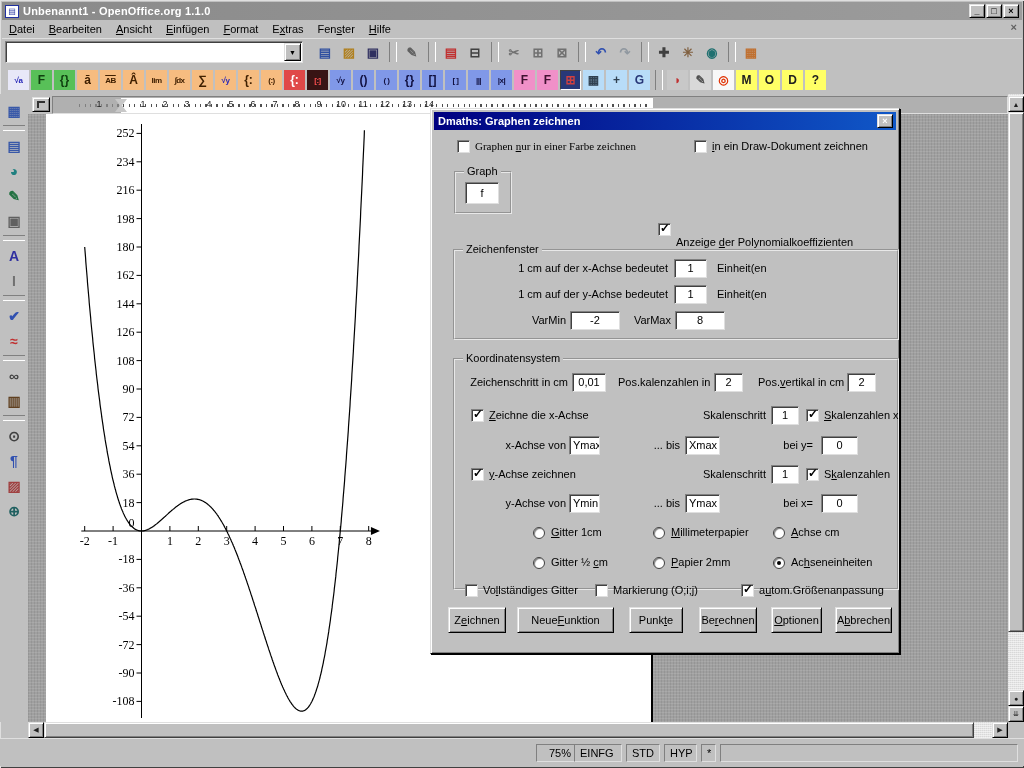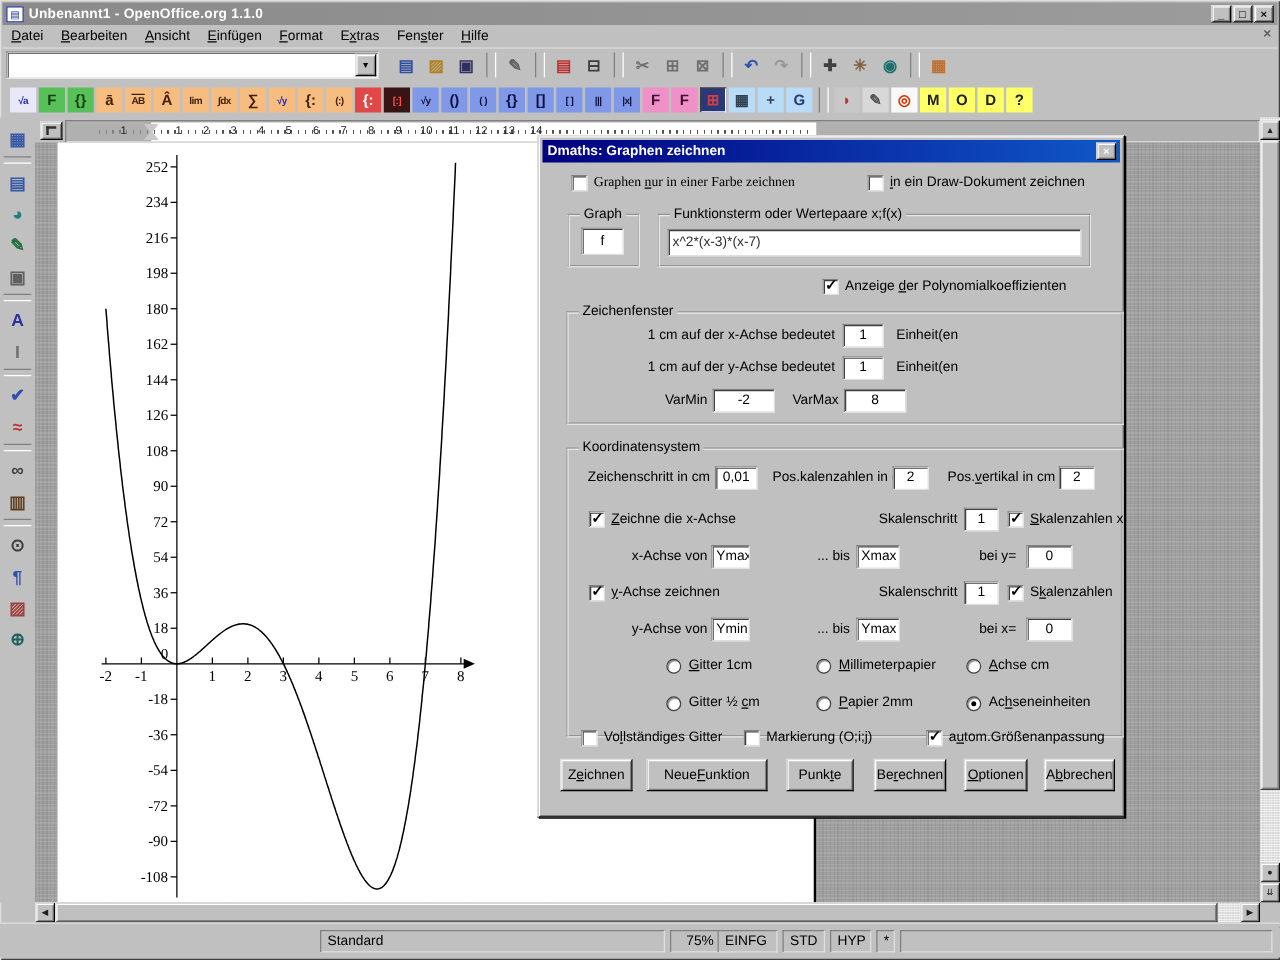--- a/index.html
+++ b/index.html
@@ -329,21 +329,20 @@
   </div>
   <div id="hscroll" class="abs sb-track">
     <span class="sbtn btn" style="position:absolute;left:0;top:0;">◀</span>
     <span class="raised" style="position:absolute;left:16px;top:0;width:930px;height:16px;"></span>
     <span class="sbtn btn" style="position:absolute;right:0;top:0;">▶</span>
   </div>
   <div id="sb-corner" class="abs"></div>
 
   <div id="status-sep" class="abs"></div>
   <div id="statusbar" class="abs">
-    <span class="scell" style="left:256px;width:276px;">Standard</span>
     <span class="scell" style="left:536px;width:48px;text-align:center;">75%</span>
     <span class="scell" style="left:574px;width:48px;">EINFG</span>
     <span class="scell" style="left:626px;width:34px;">STD</span>
     <span class="scell" style="left:664px;width:33px;">HYP</span>
     <span class="scell" style="left:701px;width:15px;text-align:center;">*</span>
     <span class="scell" style="left:720px;width:298px;"></span>
   </div>
 
   <div id="dialog" class="abs">
     <div id="dlg-title">
@@ -353,27 +352,23 @@
 
     <span class="cb" style="left:26px;top:31px;"></span>
     <span class="lbl" style="left:44px;top:31px;font-family:Liberation Serif, serif;">Graphen <u>n</u>ur in einer Farbe zeichnen</span>
     <span class="cb" style="left:263px;top:31px;"></span>
     <span class="lbl" style="left:281px;top:31px;"><u>i</u>n ein Draw-Dokument zeichnen</span>
 
     <div class="group" style="left:23px;top:62px;width:58px;height:43px;">
       <span class="gcap">Graph</span>
       <div class="field c" style="left:9px;top:9px;width:34px;height:22px;line-height:20px;">f</div>
     </div>
-    <div class="group" style="left:95px;top:62px;width:347px;height:43px;">
-      <span class="gcap">Funktionsterm oder Wertepaare  x;f(x)</span>
-      <div class="field" style="left:6px;top:10px;width:331px;height:22px;line-height:20px;color:#303030;">x^2*(x-3)*(x-7)</div>
-    </div>
 
     <span class="cb on" style="left:227px;top:114px;"></span>
-    <span class="lbl" style="left:245px;top:114px;">Anzeige <u>d</u>er Polynomialkoeffizienten</span>
+    <span class="lbl" style="left:245px;top:127px;">Anzeige <u>d</u>er Polynomialkoeffizienten</span>
 
     <div class="group" style="left:22px;top:140px;width:446px;height:91px;">
       <span class="gcap">Zeichenfenster</span>
       <span class="lbl r" style="left:0;top:11px;width:213px;">1 cm auf der x-Achse bedeutet</span>
       <div class="field c" style="left:219px;top:8px;width:33px;height:19px;">1</div>
       <span class="lbl" style="left:262px;top:11px;width:62px;overflow:hidden;">Einheit(en</span>
       <span class="lbl r" style="left:0;top:37px;width:213px;">1 cm auf der y-Achse bedeutet</span>
       <div class="field c" style="left:219px;top:34px;width:33px;height:19px;">1</div>
       <span class="lbl" style="left:262px;top:37px;width:62px;overflow:hidden;">Einheit(en</span>
       <span class="lbl r" style="left:0;top:63px;width:111px;">VarMin</span>

